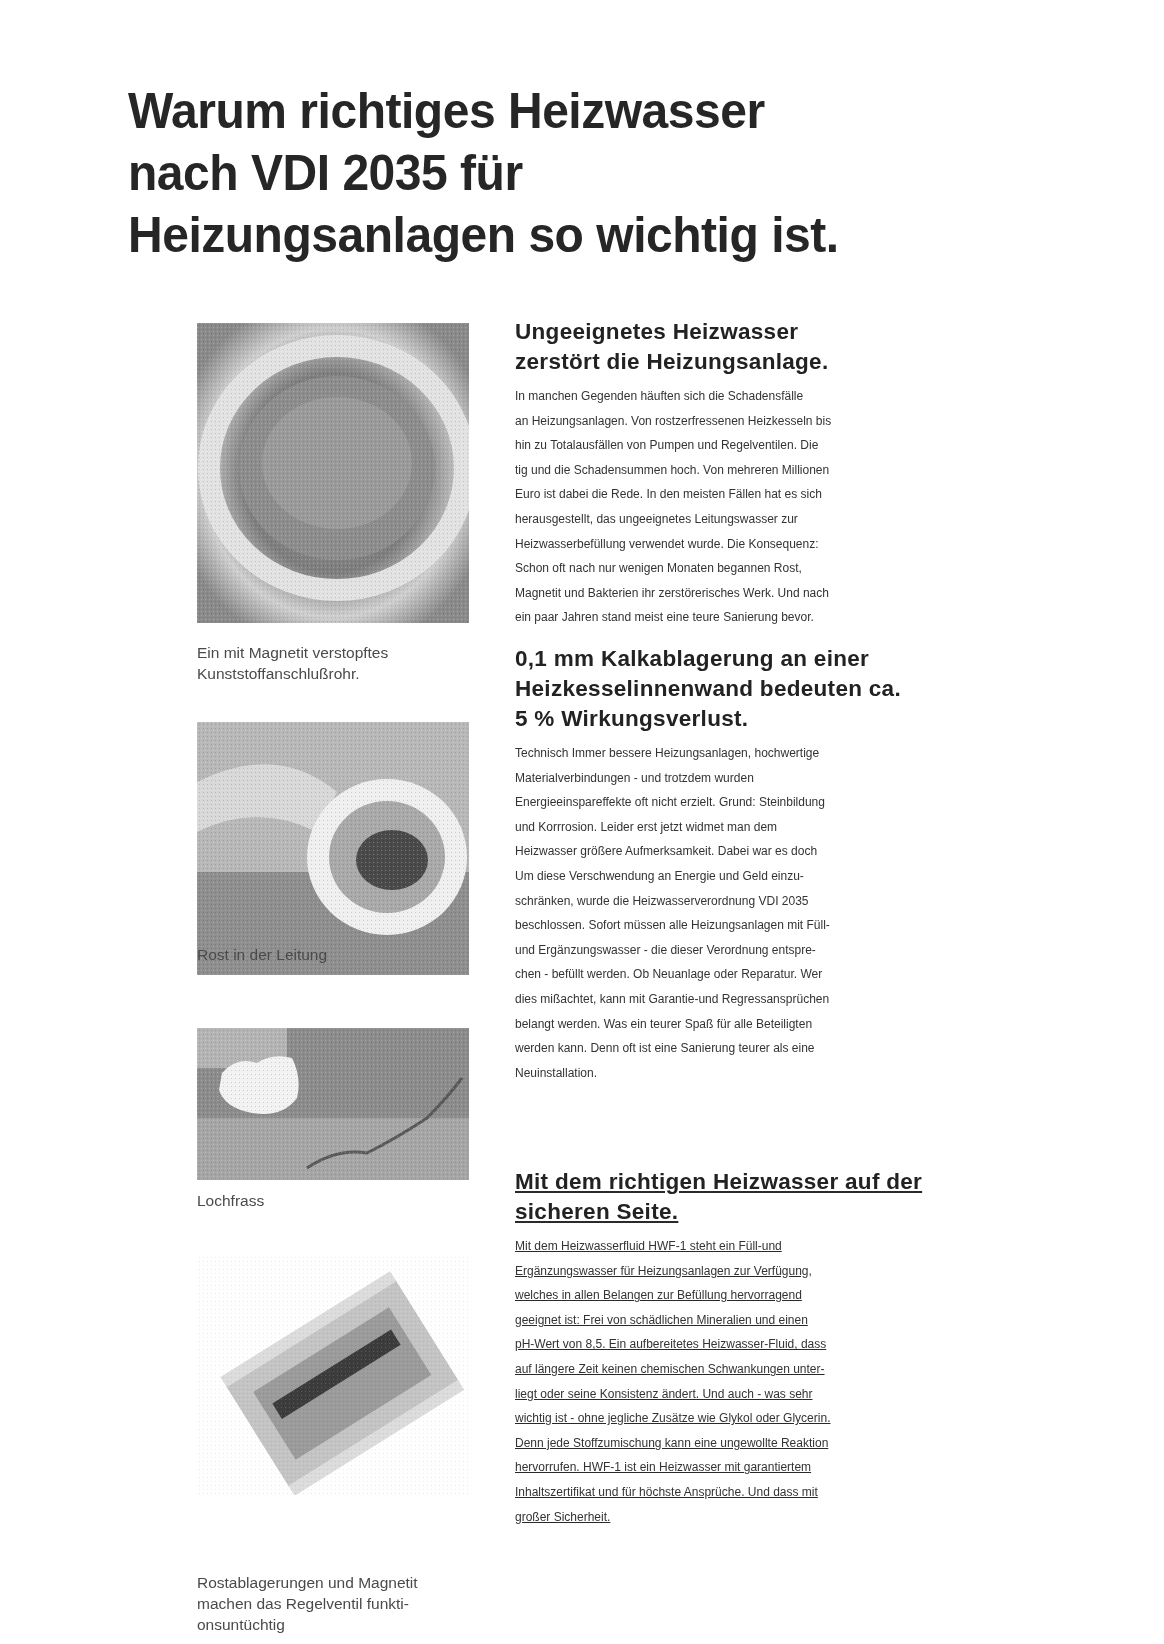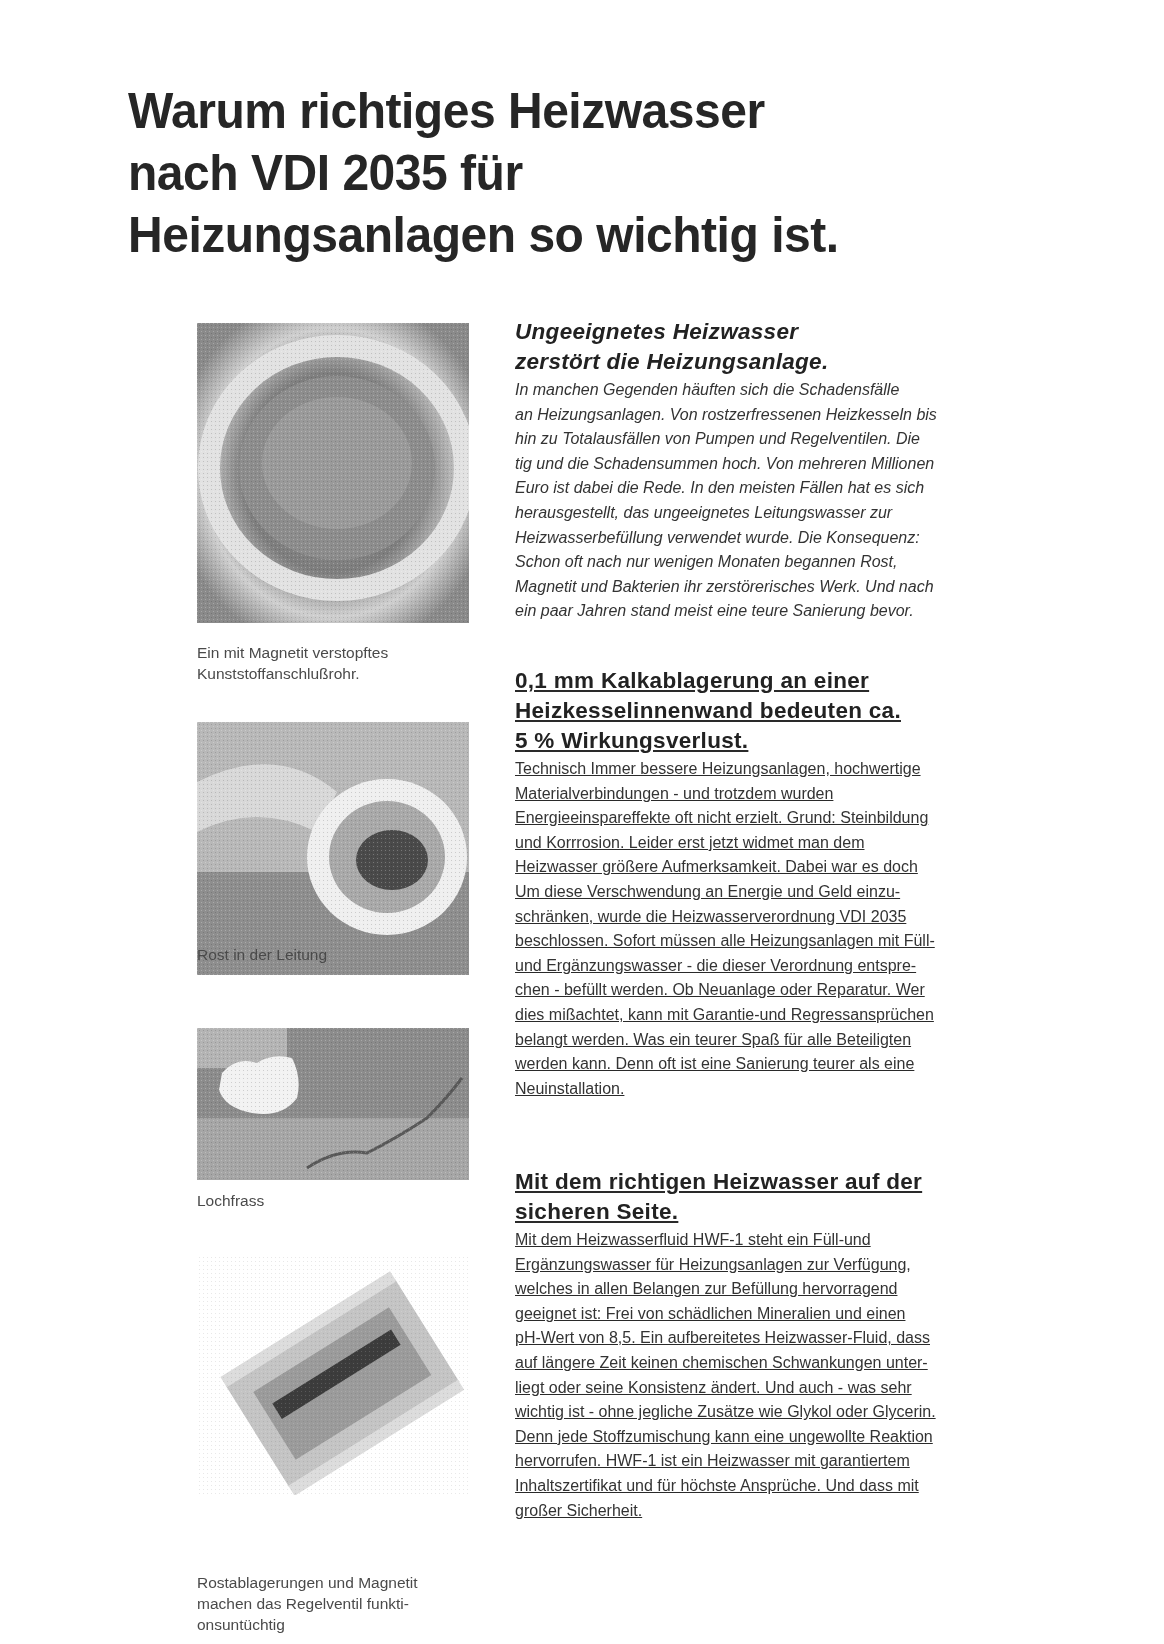--- a/index.html
+++ b/index.html
@@ -6,21 +6,21 @@
   body { width: 1164px; height: 1644px; position: relative; overflow: hidden; color: #2a2a2a; font-family: "Liberation Sans", sans-serif; }
   .title { position: absolute; left: 128px; top: 80px; width: 960px; margin: 0; font-family: "Liberation Sans", sans-serif; font-weight: bold; font-size: 50px; line-height: 62px; color: #262626; letter-spacing: -0.5px; transform: scaleX(0.96); transform-origin: left top; }
   .title span { display: block; }
   .photo { position: absolute; left: 197px; width: 272px; overflow: hidden; }
   .photo svg { display: block; width: 100%; height: 100%; }
   .caption { position: absolute; left: 197px; width: 280px; font-size: 15.5px; line-height: 21px; color: #4a4a4a; }
   .caption span { display: block; }
   .section { position: absolute; left: 515px; width: 560px; }
   .section h2 { margin: 0; font-size: 22.5px; line-height: 30px; font-weight: bold; color: #222; letter-spacing: 0.3px; }
   .section h2 span { display: block; }
-  .section p { margin: 1px 0 0 0; font-size: 16px; line-height: 24.6px; color: #333; }
+  .section p { margin: 7px 0 0 0; font-size: 12px; line-height: 24.6px; color: #333; }
   .section p span { display: block; white-space: nowrap; }
 </style>
 </head>
 <body>
 
 <h1 class="title">
   <span>Warum richtiges Heizwasser</span>
   <span>nach VDI 2035 für</span>
   <span>Heizungsanlagen so wichtig ist.</span>
 </h1>
@@ -93,40 +93,40 @@
     </g>
     <rect width="272" height="240" fill="url(#noise)" opacity="0.6"></rect>
   </svg>
 </div>
 <div class="caption" style="top:1572px;">
   <span>Rostablagerungen und Magnetit</span>
   <span>machen das Regelventil funkti-</span>
   <span>onsuntüchtig</span>
 </div>
 
-<section class="section" style="top:317px;font-style:italic;">
+<section class="section" style="top:317px;">
   <h2>
     <span>Ungeeignetes Heizwasser</span>
     <span>zerstört die Heizungsanlage.</span>
   </h2>
   <p>
     <span>In manchen Gegenden häuften sich die Schadensfälle</span>
     <span>an Heizungsanlagen. Von rostzerfressenen Heizkesseln bis</span>
     <span>hin zu Totalausfällen von Pumpen und Regelventilen. Die</span>
     <span>tig und die Schadensummen hoch. Von mehreren Millionen</span>
     <span>Euro ist dabei die Rede. In den meisten Fällen hat es sich</span>
     <span>herausgestellt, das ungeeignetes Leitungswasser zur</span>
     <span>Heizwasserbefüllung verwendet wurde. Die Konsequenz:</span>
     <span>Schon oft nach nur wenigen Monaten begannen Rost,</span>
     <span>Magnetit und Bakterien ihr zerstörerisches Werk. Und nach</span>
     <span>ein paar Jahren stand meist eine teure Sanierung bevor.</span>
   </p>
 </section>
 
-<section class="section" style="top:666px;text-decoration:underline;">
+<section class="section" style="top:644px;">
   <h2>
     <span>0,1 mm Kalkablagerung an einer</span>
     <span>Heizkesselinnenwand bedeuten ca.</span>
     <span>5 % Wirkungsverlust.</span>
   </h2>
   <p>
     <span>Technisch Immer bessere Heizungsanlagen, hochwertige</span>
     <span>Materialverbindungen - und trotzdem wurden</span>
     <span>Energieeinspareffekte oft nicht erzielt. Grund: Steinbildung</span>
     <span>und Korrrosion. Leider erst jetzt widmet man dem</span>

